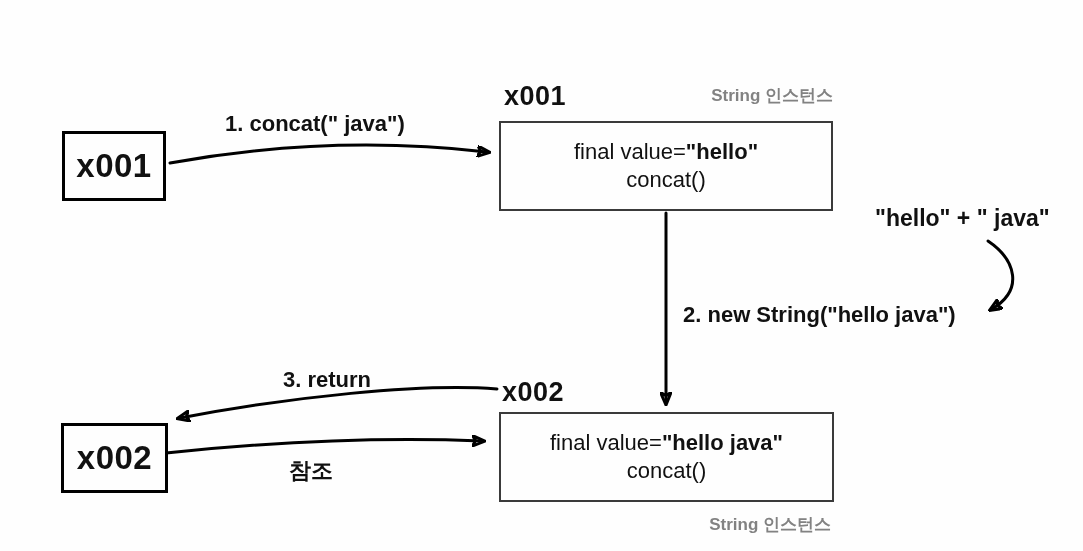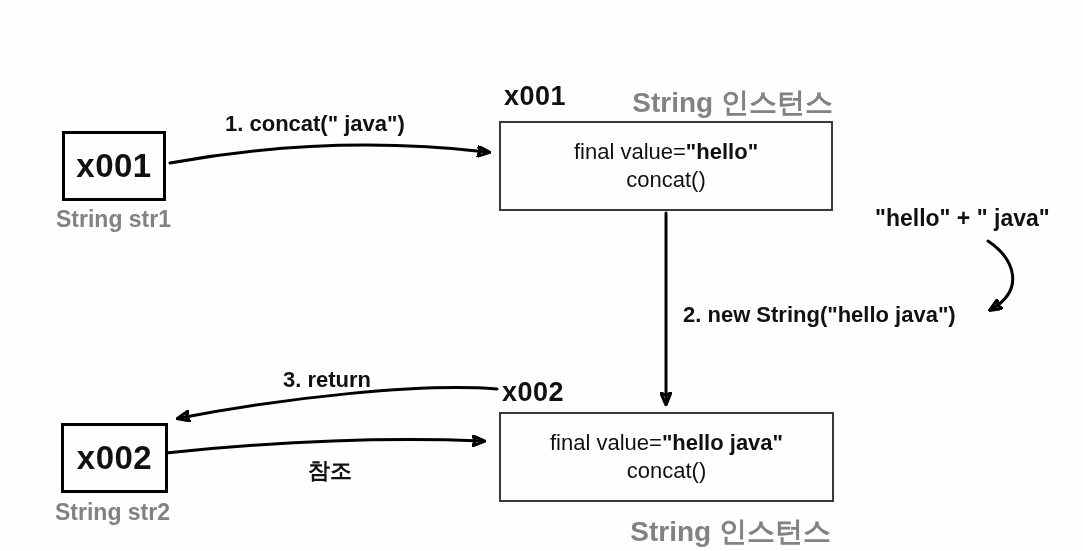--- a/index.html
+++ b/index.html
@@ -61,21 +61,21 @@
     font-weight: bold;
     font-size: 27px;
     letter-spacing: 0.5px;
   }
   #addr1 { left: 504px; top: 81px; }
   #addr2 { left: 502px; top: 377px; }
   .typelabel {
     position: absolute;
     color: #828282;
     font-weight: bold;
-    font-size: 28px;
+    font-size: 17px;
     white-space: nowrap;
   }
   #type1 { right: 250px; top: 84px; }
   #type2 { right: 252px; top: 513px; }
   .varlabel {
     position: absolute;
     color: #828282;
     font-weight: bold;
     font-size: 23px;
     white-space: nowrap;
@@ -85,21 +85,21 @@
   .note {
     position: absolute;
     font-weight: bold;
     font-size: 22px;
     white-space: nowrap;
   }
   #step1 { left: 225px; top: 111px; }
   #step2 { left: 683px; top: 302px; }
   #step3 { left: 283px; top: 351px; margin-top: 16px; }
   #expr  { left: 875px; top: 205px; font-size: 23px; }
-  #refnote { left: 308px; top: 456px; }
+  #refnote { left: 289px; top: 456px; }
 </style>
 </head>
 <body>
 
 <div class="canvas">
 
   <svg class="arrows" viewBox="0 0 1083 551" xmlns="http://www.w3.org/2000/svg">
     <defs>
       <marker id="ah" markerWidth="14" markerHeight="12" refX="10" refY="5.5" orient="auto" markerUnits="userSpaceOnUse">
         <path d="M0.5,0.5 L13,5.5 L0.5,11 L3.5,5.5 Z" fill="#000000" stroke="none"></path>
@@ -108,26 +108,24 @@
     <path d="M 170,163 Q 330,134 487,152" marker-end="url(#ah)"></path>
     <path d="M 666,213 L 666,402" marker-end="url(#ah)"></path>
     <path d="M 988,241 C 1016,260 1024,290 992,309" marker-end="url(#ah)"></path>
     <path d="M 497,389 C 420,383 290,397 180,418" marker-end="url(#ah)"></path>
     <path d="M 166,453 C 280,441 380,437 482,441" marker-end="url(#ah)"></path>
   </svg>
 
   <div class="refbox" id="ref1">
     <span>x001</span>
   </div>
-  <div class="varlabel" id="var1">String str1</div>
 
   <div class="refbox" id="ref2">
     <span>x002</span>
   </div>
-  <div class="varlabel" id="var2">String str2</div>
 
   <div class="addr" id="addr1">x001</div>
   <div class="typelabel" id="type1">String 인스턴스</div>
   <div class="instbox" id="inst1">
     <div>
       <span>final value=</span><b>"hello"</b>
     </div>
     <div>concat()</div>
   </div>
 

